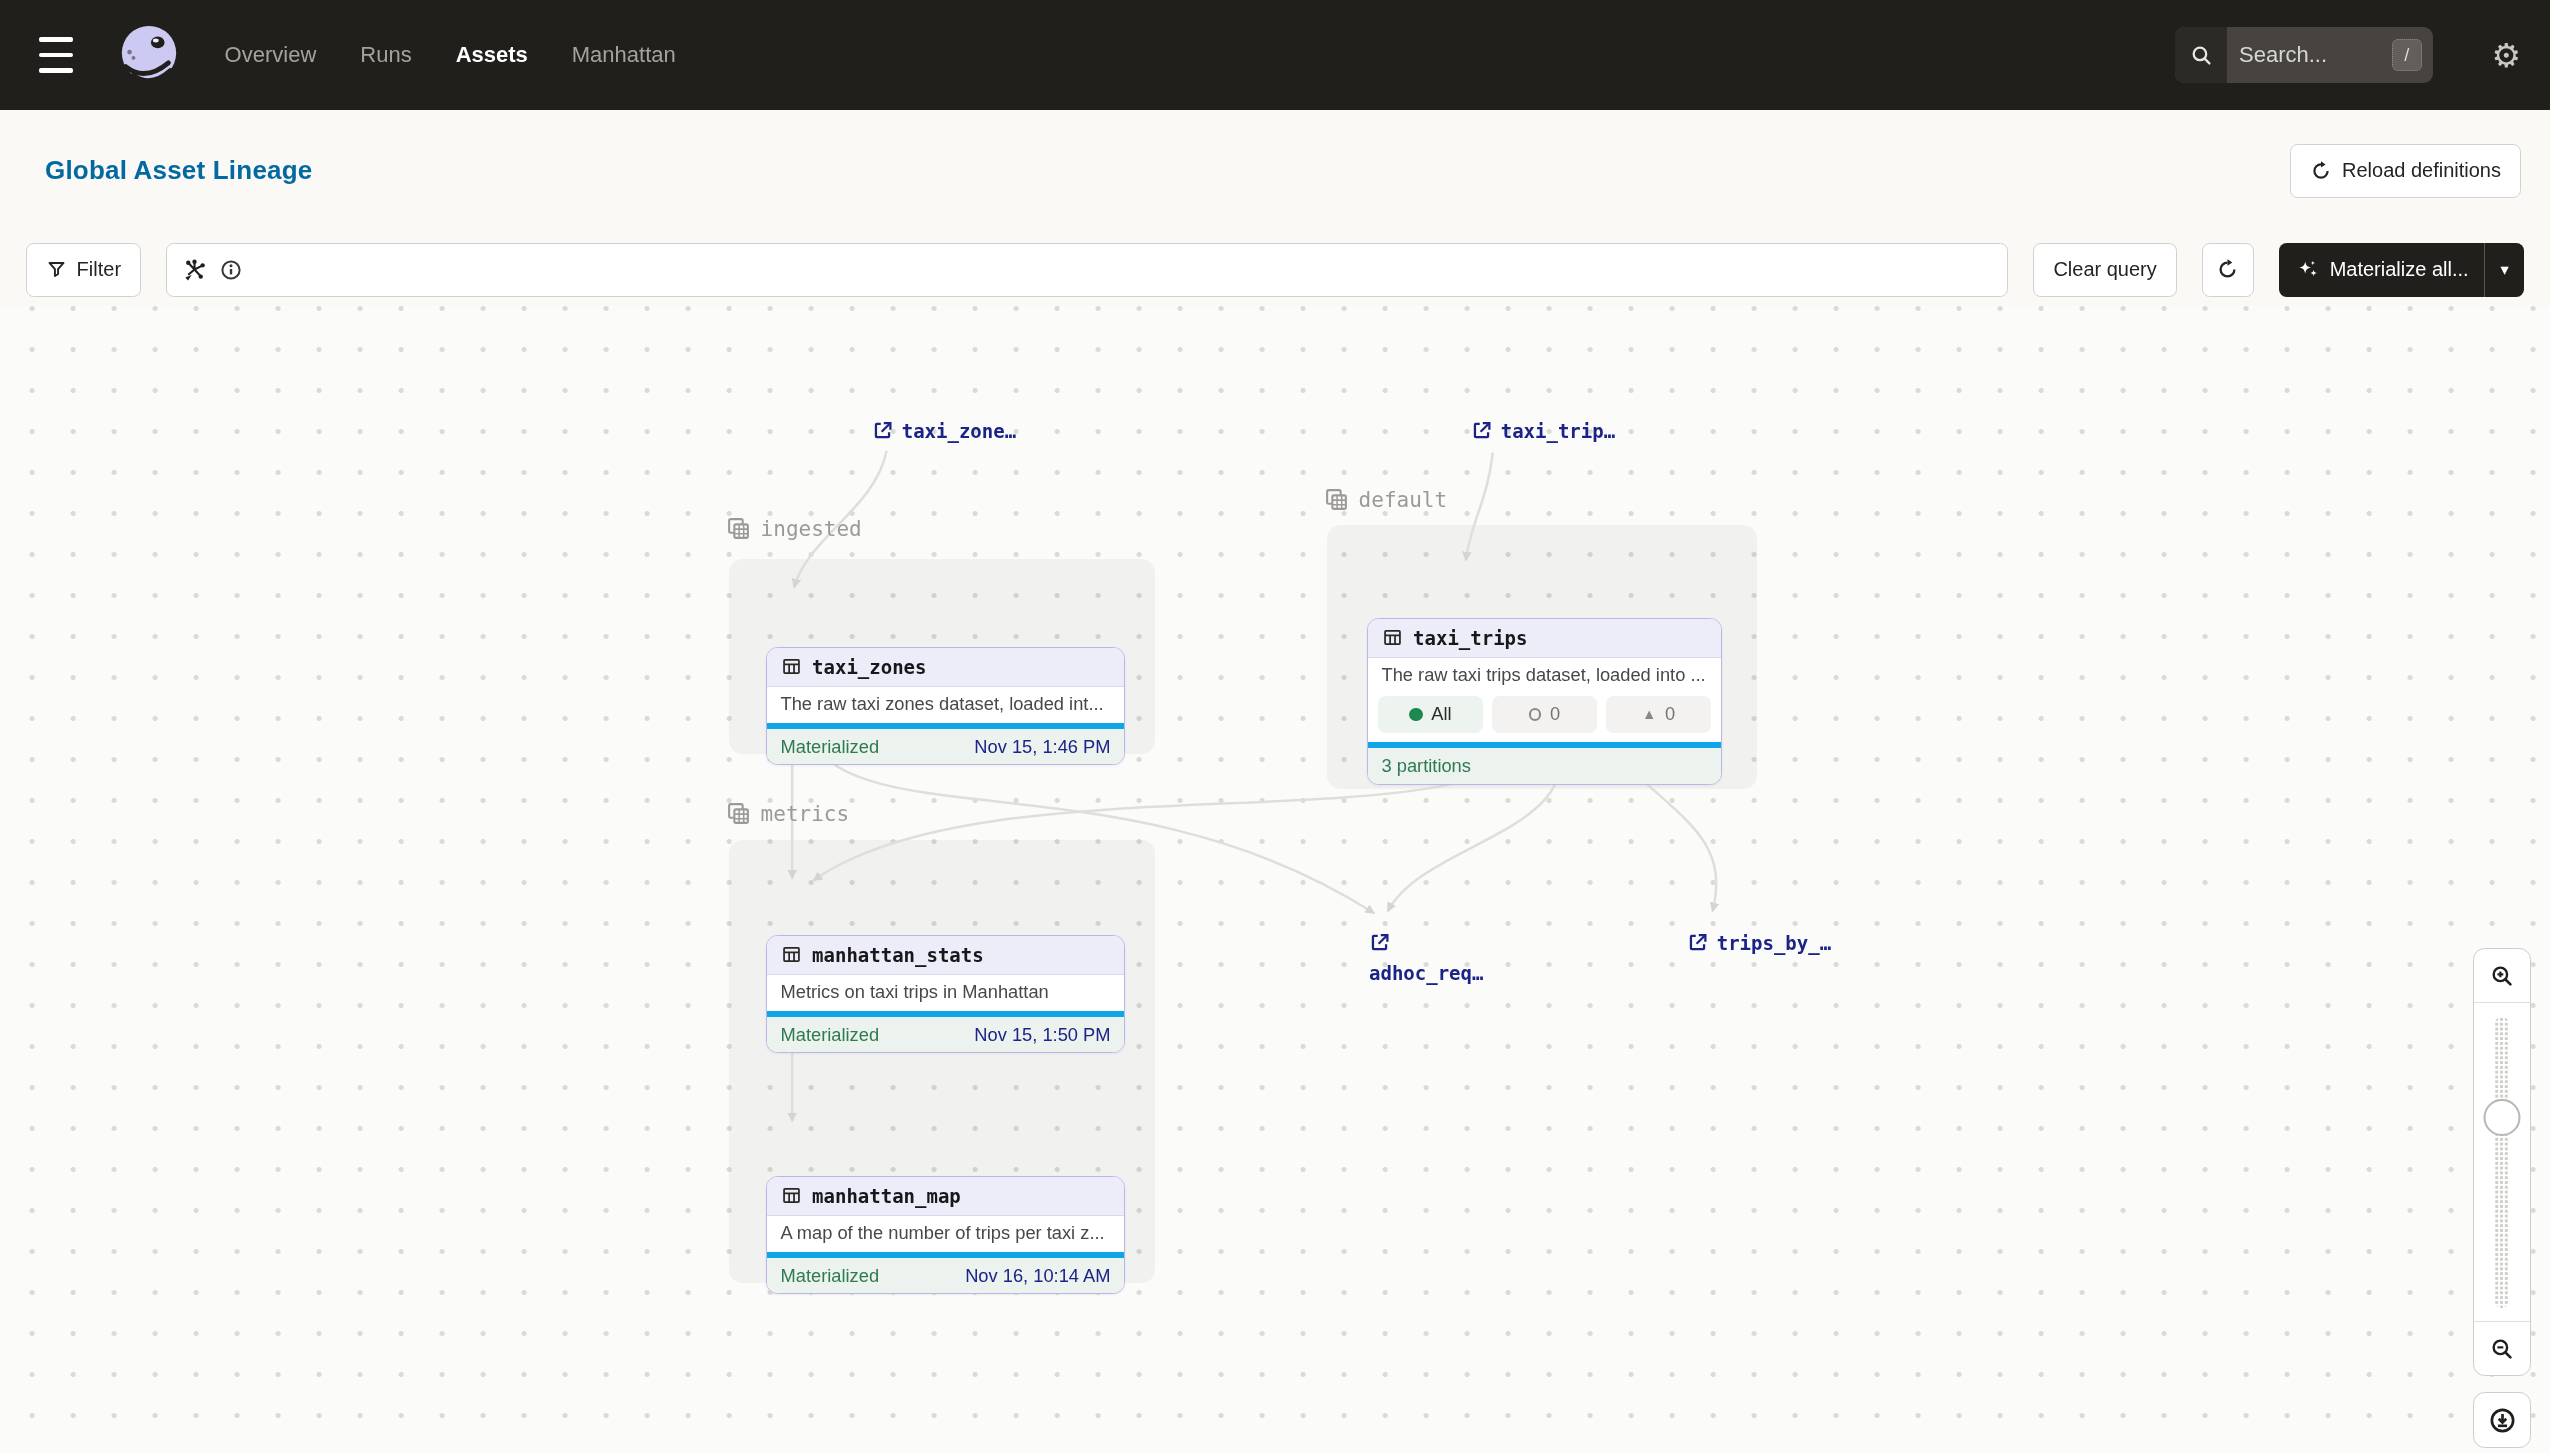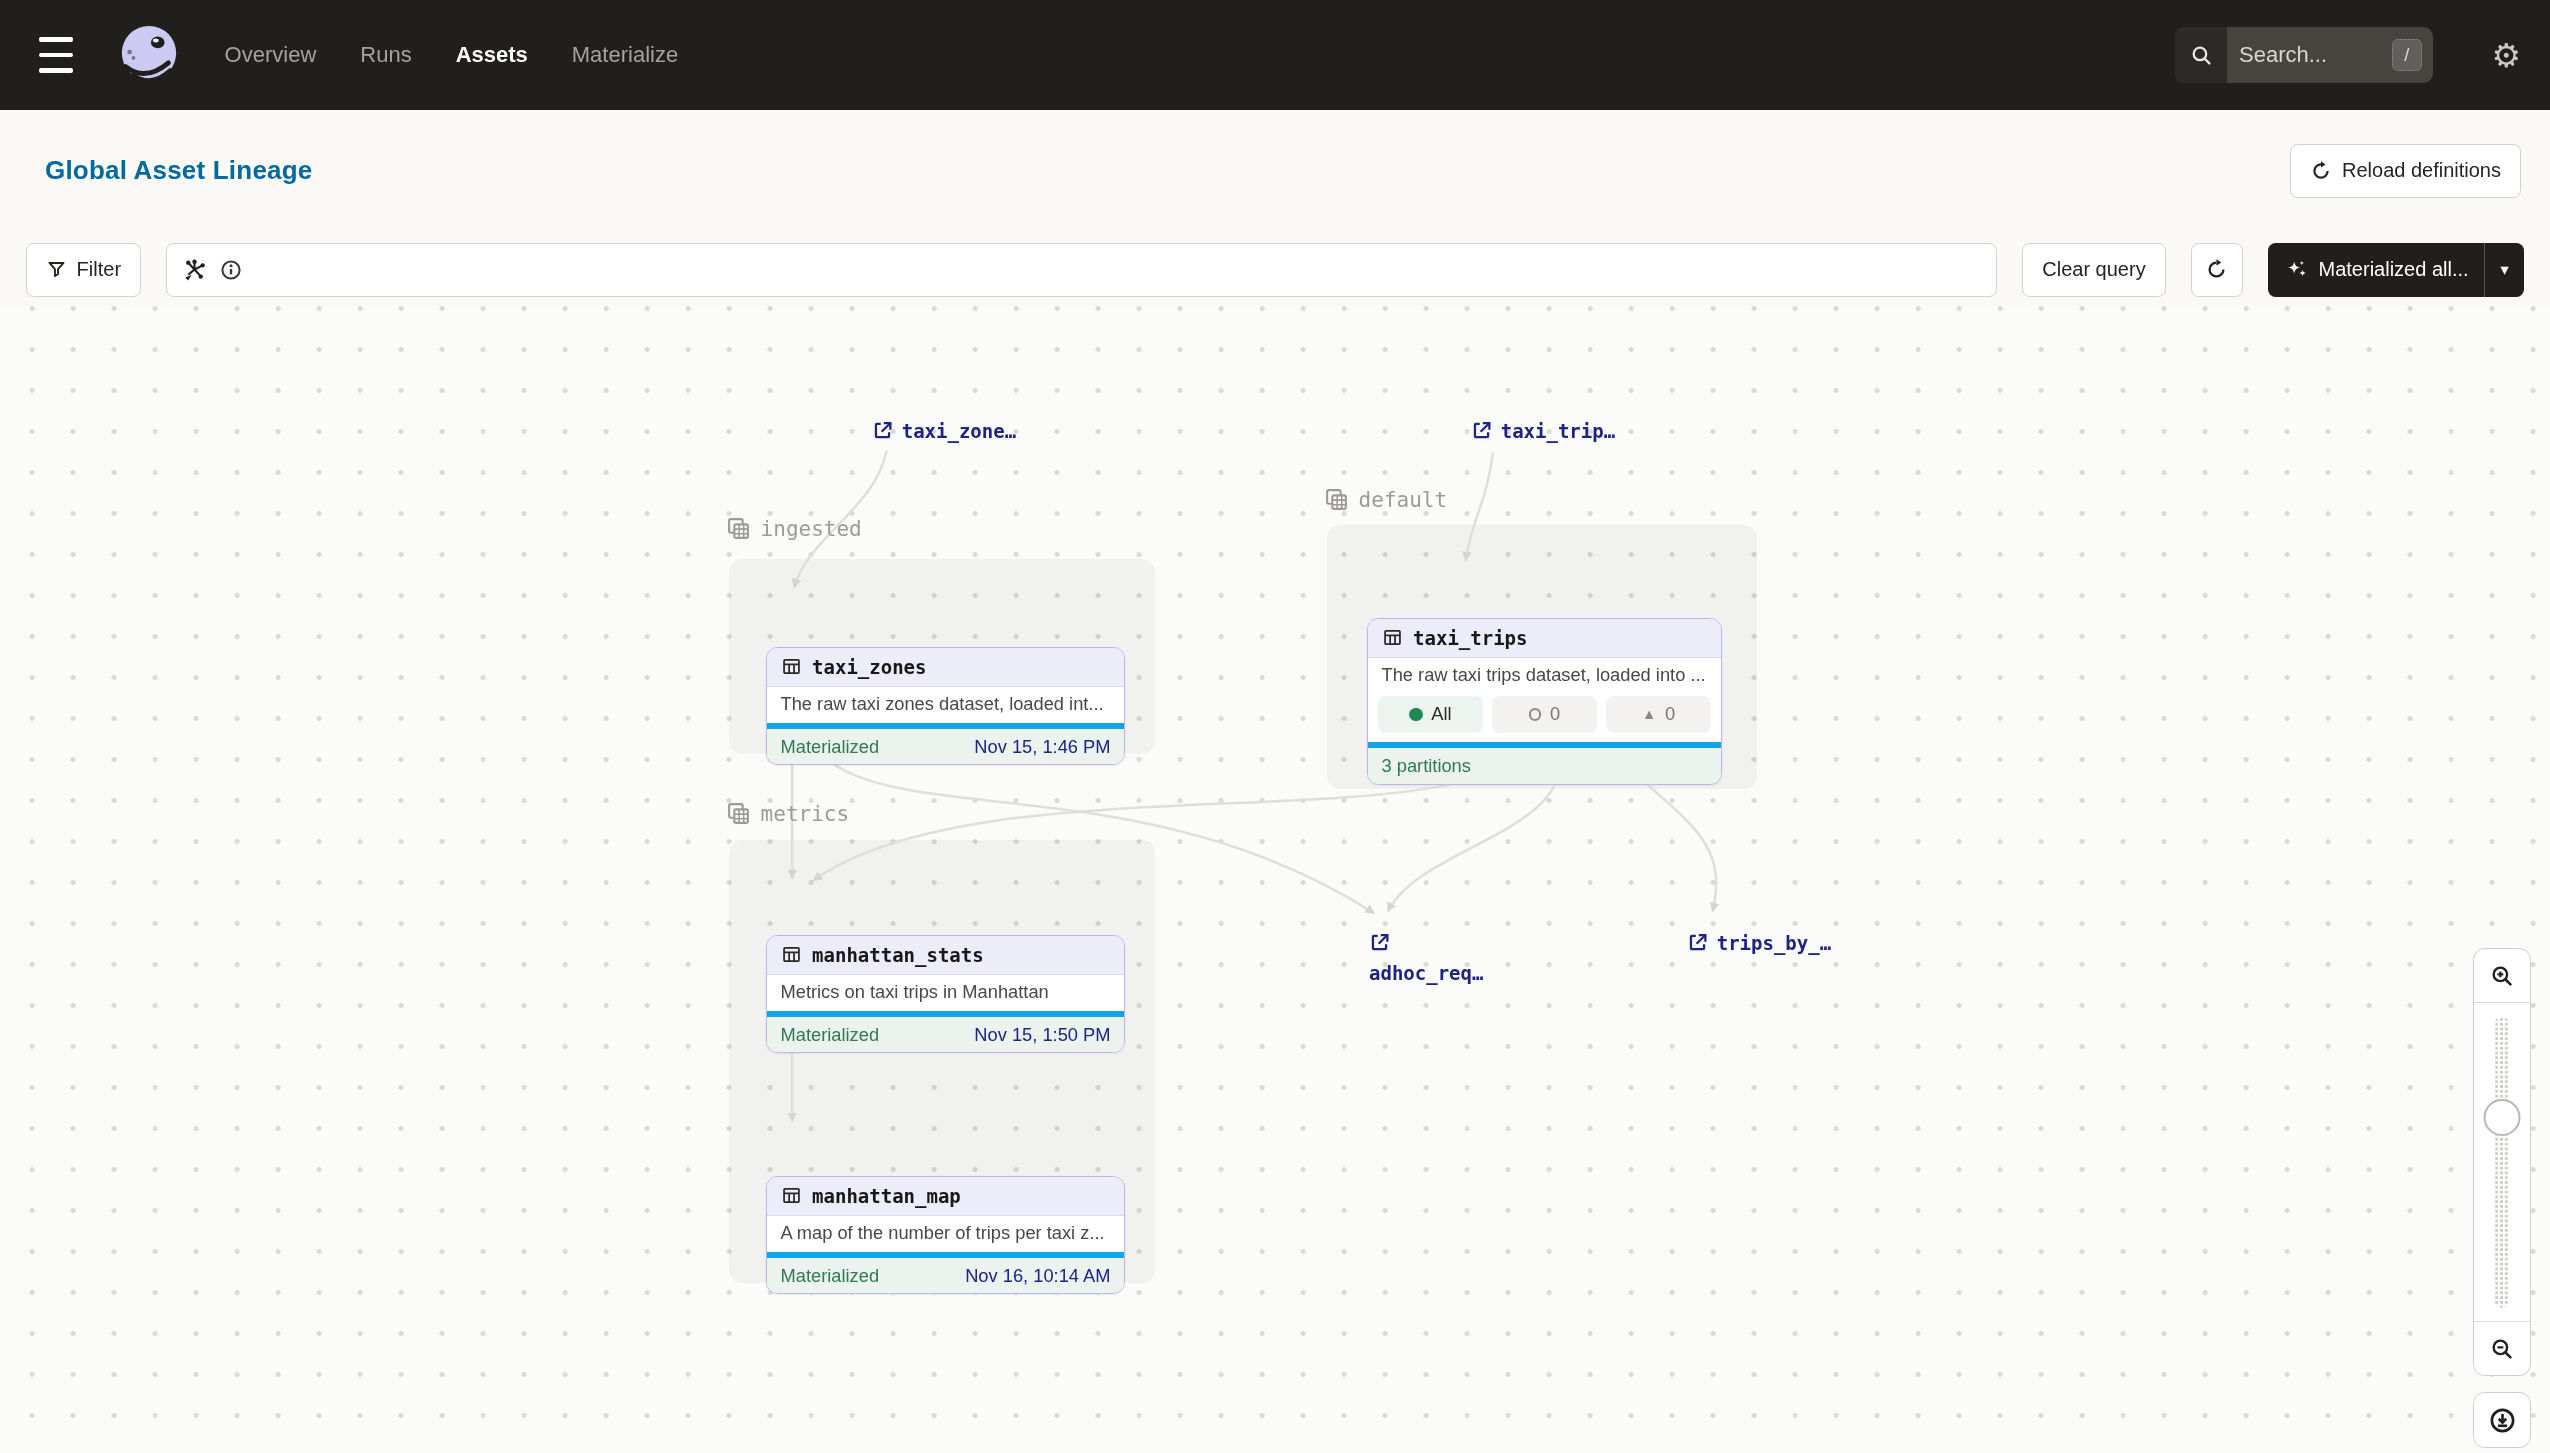--- a/index.html
+++ b/index.html
@@ -89,21 +89,21 @@
       <ellipse cx="43" cy="21" rx="7" ry="6" fill="#211F1C"></ellipse>
       <ellipse cx="41" cy="19" rx="3" ry="2" fill="#EDEDF9"></ellipse>
       <circle cx="14" cy="31" r="2.4" fill="#211F1C" opacity="0.5"></circle>
       <circle cx="18" cy="37" r="2" fill="#211F1C" opacity="0.5"></circle>
     </svg>
   </div>
   <div class="nav-items">
     <div class="nav-item">Overview</div>
     <div class="nav-item">Runs</div>
     <div class="nav-item active">Assets</div>
-    <div class="nav-item">Materialize</div>
+    <div class="nav-item">Manhattan</div>
   </div>
   <div class="nav-spacer"></div>
   <div class="searchbox">
     <div class="mag-wrap">
       <svg viewBox="0 0 24 24" width="25" height="25">
           <circle cx="10.5" cy="10.5" r="6" fill="none" stroke="currentColor" stroke-width="2.2"></circle>
           <path d="M15 15l4.6 4.6" stroke="currentColor" stroke-width="2.2" stroke-linecap="round"></path>
         </svg>
     </div>
     <input placeholder="Search..." style="">
@@ -159,21 +159,21 @@
         <path d="M12 4.8a7.2 7.2 0 1 0 7.2 7.2" fill="none" stroke="currentColor" stroke-width="2.4"></path>
         <path d="M12 1.4l5 3.4-5 3.4z" fill="currentColor"></path>
       </svg>
   </div>
   <div class="btn-dark">
     <svg viewBox="0 0 24 24" width="24" height="24">
       <path d="M9.2 3.5c.9 4.3 1.8 5.2 6.1 6.1-4.3.9-5.2 1.8-6.1 6.1-.9-4.3-1.8-5.2-6.1-6.1 4.3-.9 5.2-1.8 6.1-6.1z" fill="#FFFFFF"></path>
       <path d="M17.6 11.8c.5 2.3.9 2.7 3.2 3.2-2.3.5-2.7.9-3.2 3.2-.5-2.3-.9-2.7-3.2-3.2 2.3-.5 2.7-.9 3.2-3.2z" fill="#FFFFFF"></path>
       <path d="M16.8 2.8c.3 1.6.6 1.9 2.2 2.2-1.6.3-1.9.6-2.2 2.2-.3-1.6-.6-1.9-2.2-2.2 1.6-.3 1.9-.6 2.2-2.2z" fill="#FFFFFF"></path>
     </svg>
-    <span class="lbl">Materialized all...</span>
+    <span class="lbl">Materialize all...</span>
     <span class="divider"></span>
     <span class="caret">▾</span>
   </div>
 </div>
 
 <div class="canvas">
 
   <div class="group-box" style="left:729px; top:253px; width:426px; height:195px;"></div>
   <div class="group-box" style="left:1327px; top:219px; width:430px; height:264px;"></div>
   <div class="group-box" style="left:729px; top:534px; width:426px; height:443px;"></div>

